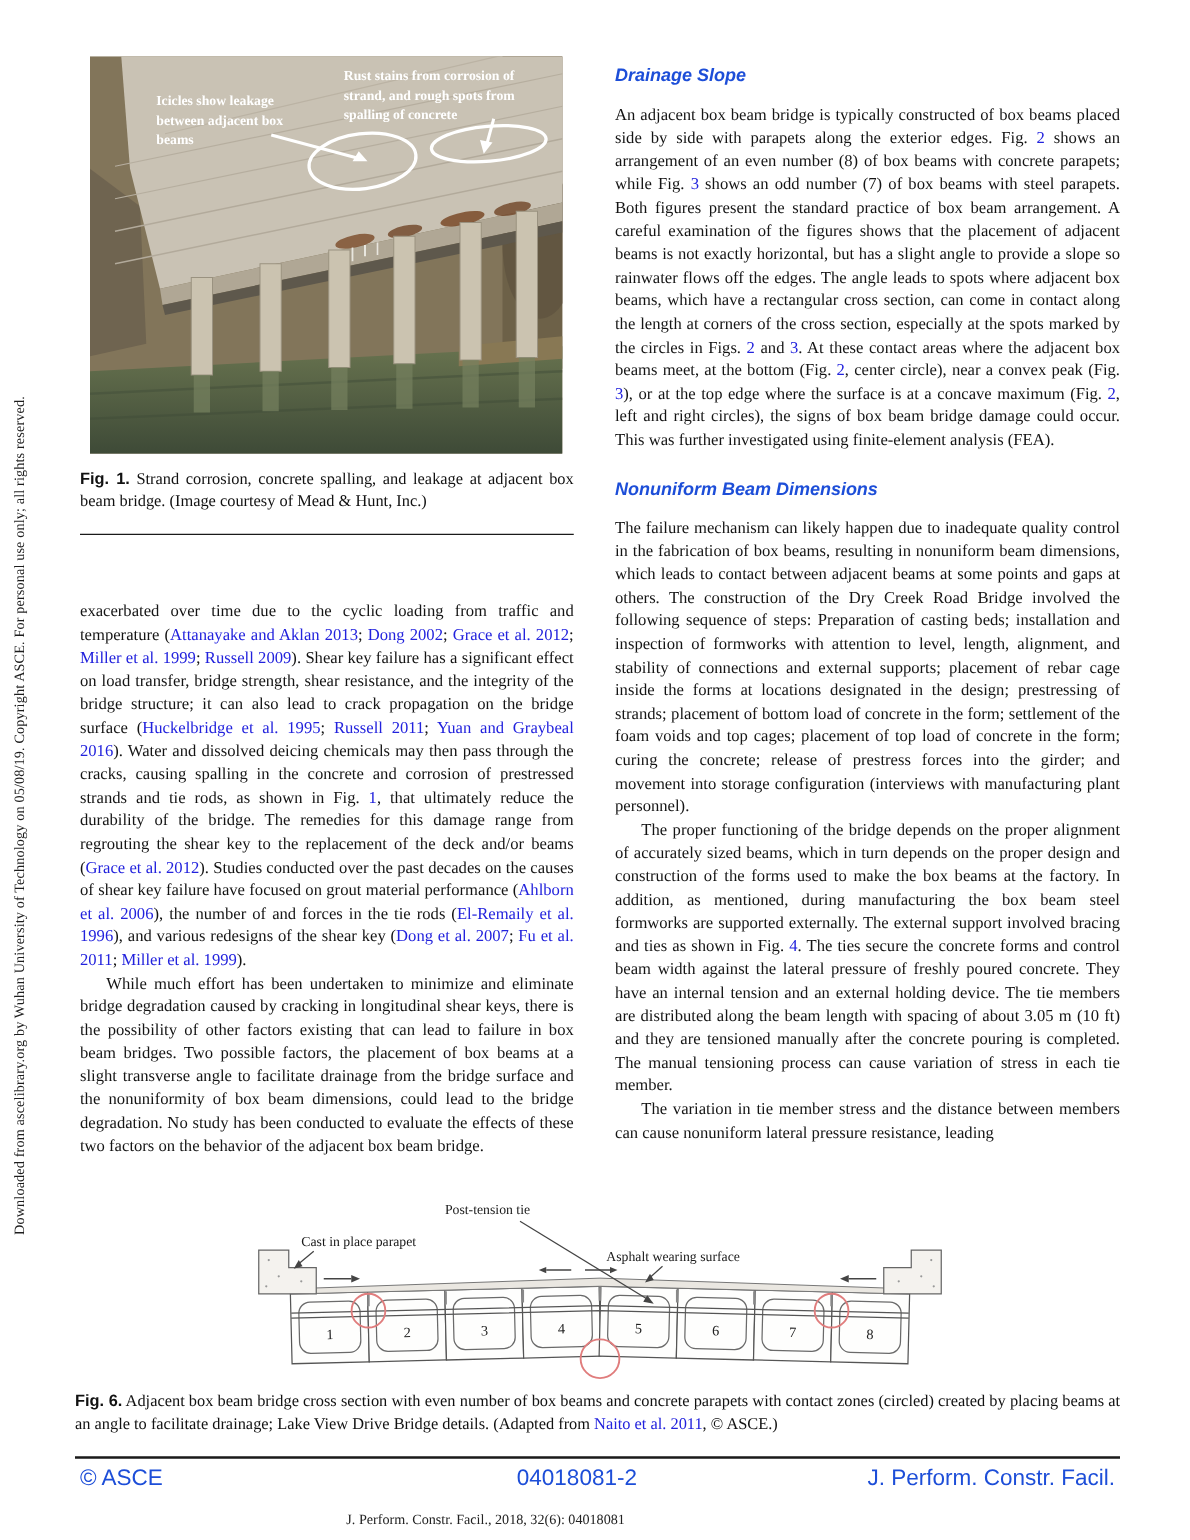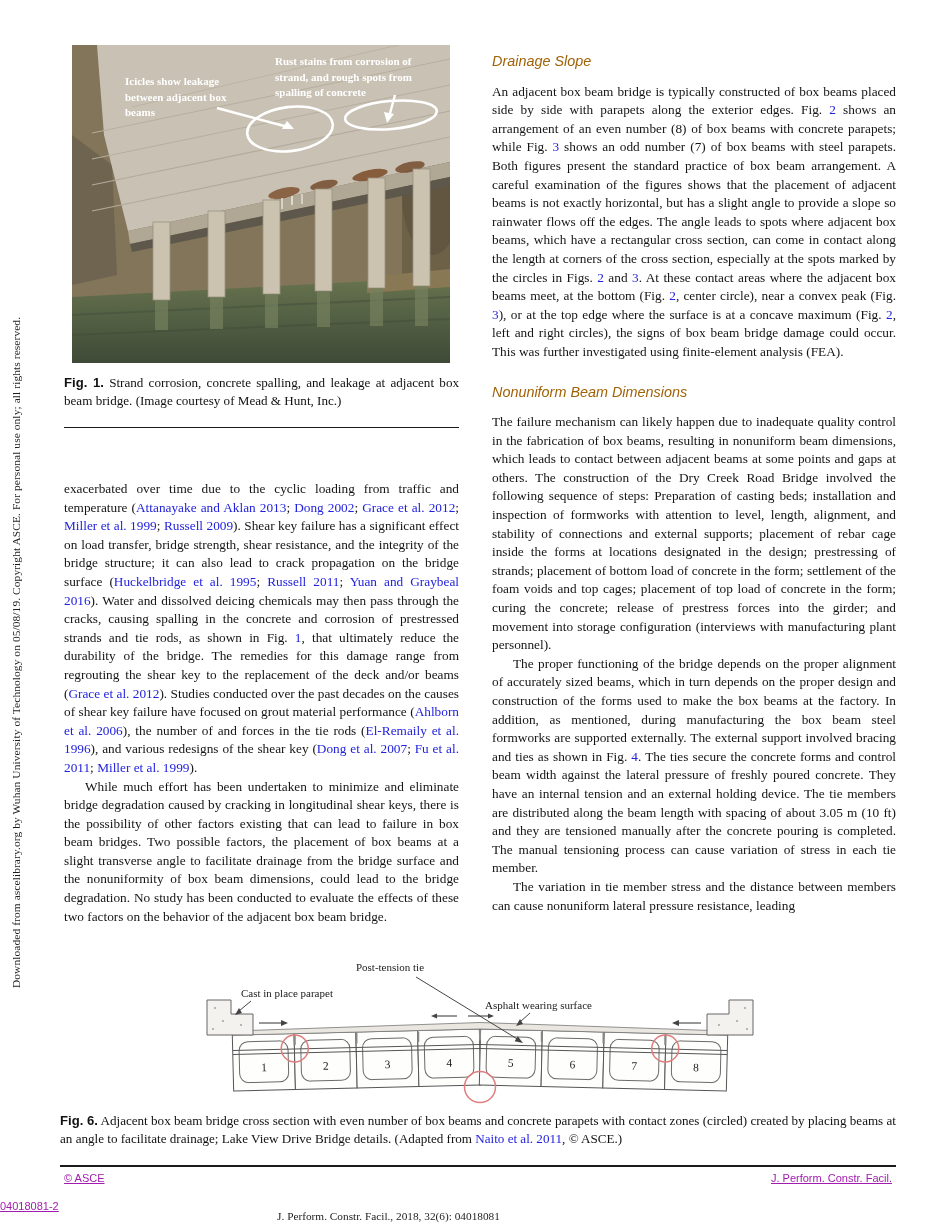--- a/index.html
+++ b/index.html
@@ -5,33 +5,33 @@
   html,body{margin:0;padding:0;background:#ffffff;}
   .page{position:relative;width:952px;height:1232px;background:#fff;overflow:hidden;
         font-family:"Liberation Serif", serif;color:#141414;}
   .sidebar-note{position:absolute;left:10px;top:988px;width:756px;
         transform:rotate(-90deg);transform-origin:0 0;
         font-size:11.4px;letter-spacing:.1px;color:#1c1c1c;white-space:nowrap;}
   .col{position:absolute;text-align:justify;font-size:13.3px;line-height:18.6px;}
   p.para{margin:0;}
   p.ind{text-indent:21px;}
   .cite{color:var(--link,#2222dd);}
-  .subhead{font-family:"Liberation Sans", sans-serif;font-style:italic;font-weight:normal;
-        font-size:14.4px;color:#a16207;margin:0 0 12px 0;}
+  .subhead{font-family:"Liberation Sans", sans-serif;font-style:italic;font-weight:bold;
+        font-size:14.4px;color:#1d4ed8;margin:0 0 12px 0;}
   .subhead2{margin-top:21px;}
   .figcap{position:absolute;text-align:justify;font-size:13.1px;line-height:17.6px;
         border-bottom:1.8px solid #1a1a1a;padding-bottom:18px;color:#111;}
   .figlabel{font-family:"Liberation Sans", sans-serif;font-weight:bold;}
   .photo-wrap{position:absolute;left:72px;top:45px;width:378px;height:318px;}
   .photo-ann{position:absolute;color:#fff;font-weight:bold;font-size:11px;line-height:15.5px;
         font-family:"Liberation Serif", serif;}
   .footer-item{position:absolute;top:1172px;font-family:"Liberation Sans", sans-serif;
-        font-size:11px;color:#a21caf;text-decoration:underline;}
+        font-size:18px;color:#1d4ed8;}
   .f-left{left:64px;}
-  .f-center{left:0;width:923px;margin-top:28px;}
+  .f-center{left:0;width:923px;text-align:center;}
   .f-right{width:892px;text-align:right;left:0;}
   .bottom-note{position:absolute;top:1210px;left:0;width:777px;text-align:center;
         font-size:11.3px;color:#222;}
   svg text{font-family:"Liberation Serif", serif;}
   .diag-label{font-size:11px;fill:#1a1a1a;}
   .beam{fill:#fefefd;stroke:#555;stroke-width:1;}
   .void{fill:none;stroke:#6a6a6a;stroke-width:1;}
   .beamnum{font-size:11.5px;fill:#222;text-anchor:middle;}
   .tie{fill:none;stroke:#555;stroke-width:1;}
   .redcircle{fill:none;stroke:var(--circle,#e07d7d);stroke-width:1.5;}

